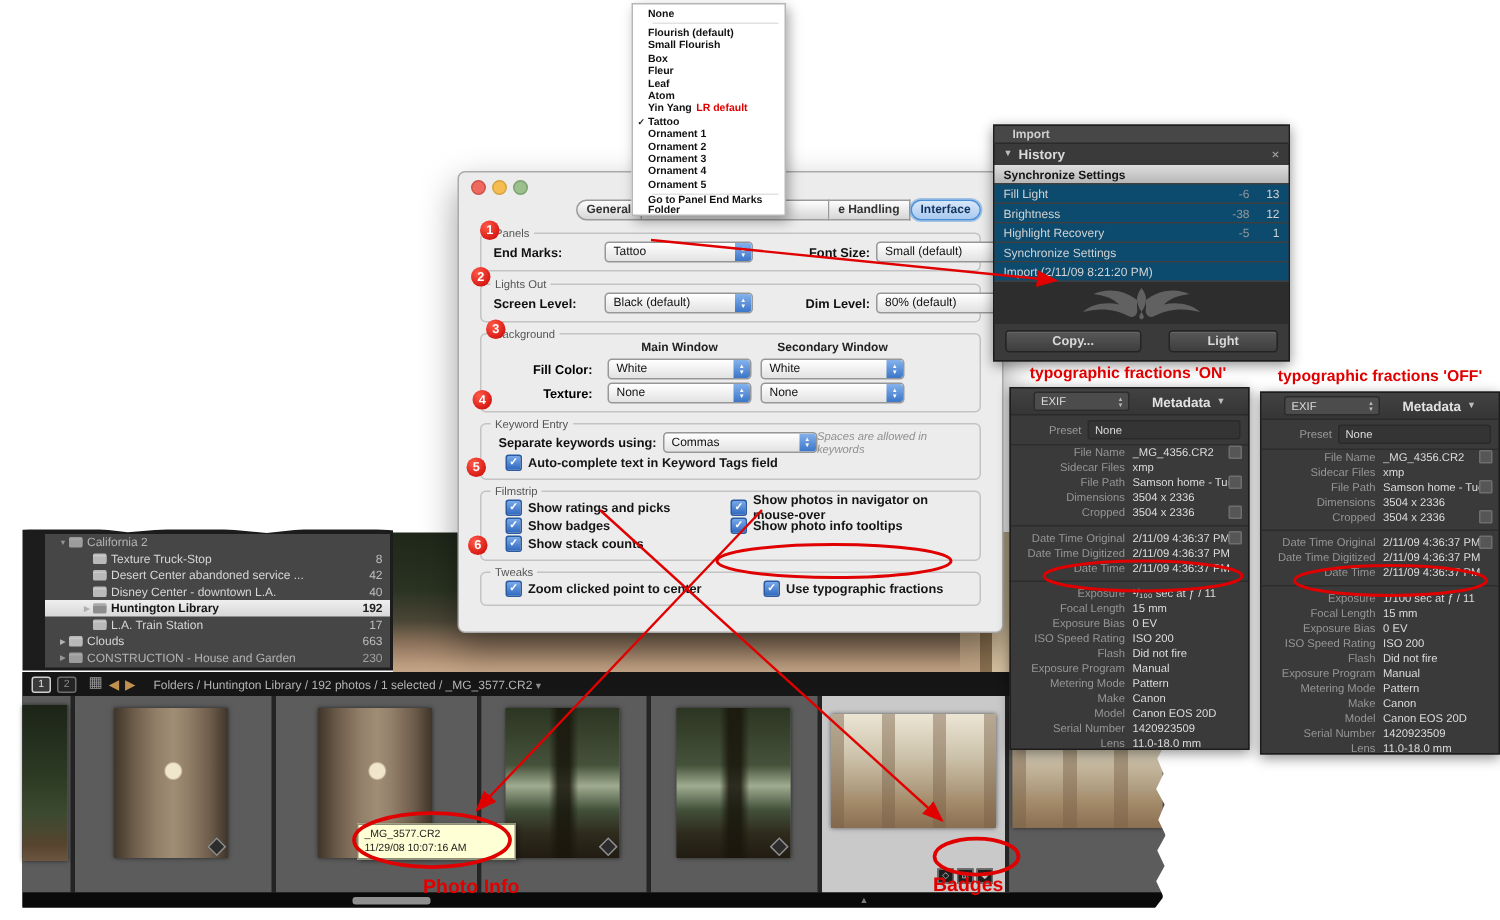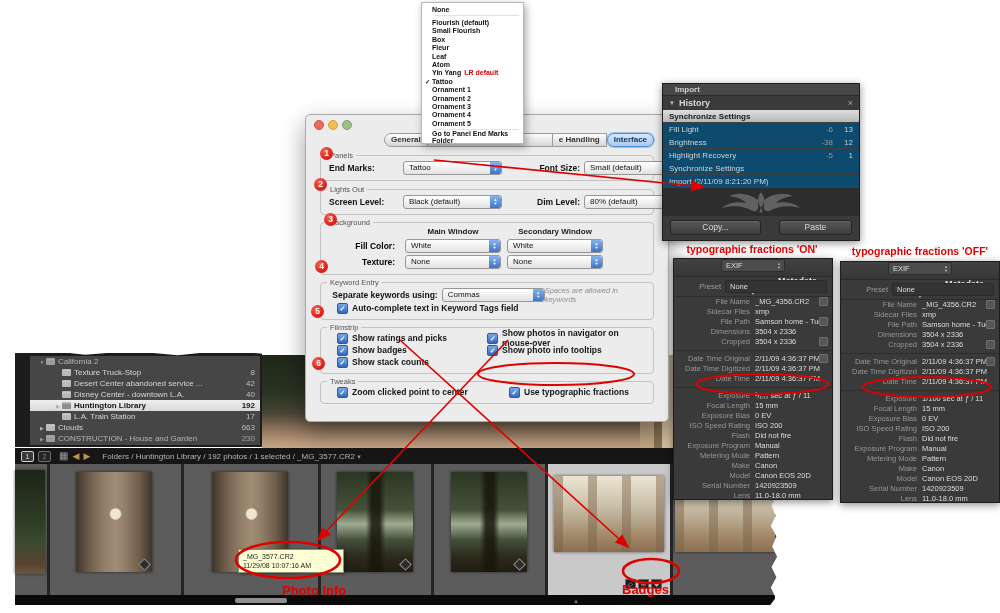--- a/index.html
+++ b/index.html
@@ -120,31 +120,31 @@
     font-size:8px;font-weight:bold;line-height:11px;padding-left:12px;}
   #htitle{height:14px;display:flex;align-items:center;padding:0 6px;color:#d9d9d9;font-size:9px;font-weight:bold;gap:4px;}
   #htitle .tri{font-size:6px;color:#bdbdbd;}
   #htitle .hx{margin-left:auto;color:#a9a9a9;font-size:9px;font-weight:normal;}
   .hrow{display:flex;align-items:center;height:12px;padding:0 6px;font-size:8px;color:#d2d2d2;
     background:#0c4a6e;border-bottom:1px solid #3f3f3f;}
   .hrow .hv1{margin-left:auto;width:20px;text-align:right;color:#979797;}
   .hrow .hv2{width:20px;text-align:right;color:#cfcfcf;}
   .hrow.sel{background:linear-gradient(#dedede,#b7b7b7);color:#161616;font-weight:bold;}
   #ornzone{height:28px;background:#2d2d2d;display:flex;align-items:center;justify-content:center;}
-  #hbtns{display:flex;gap:18px;padding:4px 7px 5px;}
+  #hbtns{display:flex;gap:18px;padding:4px 7px 5px;font-weight:bold;}
   .pbtn{height:13px;border-radius:3px;background:linear-gradient(#585858,#3e3e3e);border:1px solid #242424;
     color:#d8d8d8;font-size:8.5px;text-align:center;line-height:13px;box-shadow:inset 0 1px 0 rgba(255,255,255,.08);}
   .pbtn.copy{flex:1.25;}
   .pbtn.paste{flex:1;}
 
   .metapanel{width:158px;height:240px;overflow:hidden;}
   #meta-on{left:673px;top:258px;}
   #meta-off{left:840px;top:261px;}
   .mhead{height:17px;background:linear-gradient(#424242,#363636);border-bottom:1px solid #2a2a2a;
-    display:flex;align-items:center;padding:0 15px;gap:4px;flex-direction:column;}
+    display:flex;align-items:center;padding:0 15px;gap:4px;}
   .msel{width:58px;height:11px;background:#4c4c4c;border:1px solid #2c2c2c;border-radius:2px;
     color:#ddd;font-size:7.5px;line-height:11px;padding-left:4px;position:relative;}
   .msel .cap2{position:absolute;right:1px;top:1px;bottom:1px;width:8px;color:#bbb;font-size:4px;line-height:4px;
     display:flex;flex-direction:column;align-items:center;justify-content:center;}
   .mtitle{margin-left:auto;color:#e2e2e2;font-size:9px;font-weight:bold;}
   .mhead .tri{font-size:6px;color:#bdbdbd;}
   .presetrow{height:15px;display:flex;align-items:center;padding:2px 5px;gap:4px;border-bottom:1px solid #2d2d2d;}
   .presetlab{width:42px;text-align:right;color:#9a9a9a;font-size:7.5px;}
   .presetval{flex:1;height:11px;background:#343434;border:1px solid #2a2a2a;border-radius:2px;
     color:#ddd;font-size:7.5px;line-height:11px;padding-left:4px;position:relative;}
@@ -597,21 +597,21 @@
         <g fill="#616161">
           <path d="M52 2 C48 7,48 12,52 18 C56 12,56 7,52 2 Z"></path>
           <path d="M49 10 C40 3,29 2,20 6 C28 7,33 9,37 13 C28 11,18 13,13 18 C24 15,35 16,44 21 C47 22,50 20,49 15 Z"></path>
           <path d="M55 10 C64 3,75 2,84 6 C76 7,71 9,67 13 C76 11,86 13,91 18 C80 15,69 16,60 21 C57 22,54 20,55 15 Z"></path>
           <path d="M52 18 C50 21,50 22,52 23 C54 22,54 21,52 18 Z"></path>
         </g>
       </svg>
     </div>
     <div id="hbtns">
       <div class="pbtn copy">Copy...</div>
-      <div class="pbtn paste">Paste</div>
+      <div class="pbtn paste">Light</div>
     </div>
   </div>
 
   <div id="meta-on" class="abs dkpanel metapanel">
     <div class="mhead">
       <span class="msel"><span>EXIF</span><span class="cap2">
             <span>▲</span>
             <span>▼</span>
           </span></span>
       <span class="mtitle">Metadata</span>

